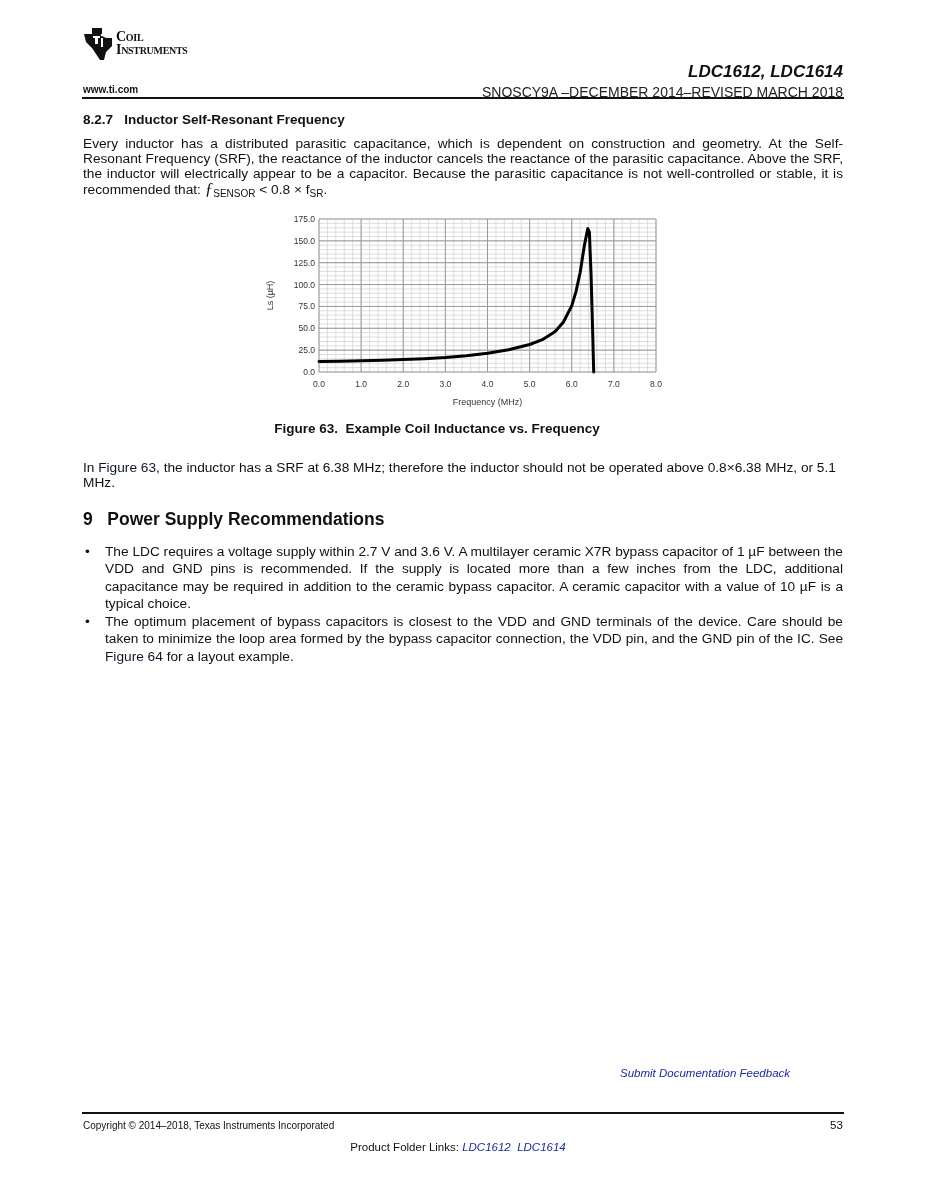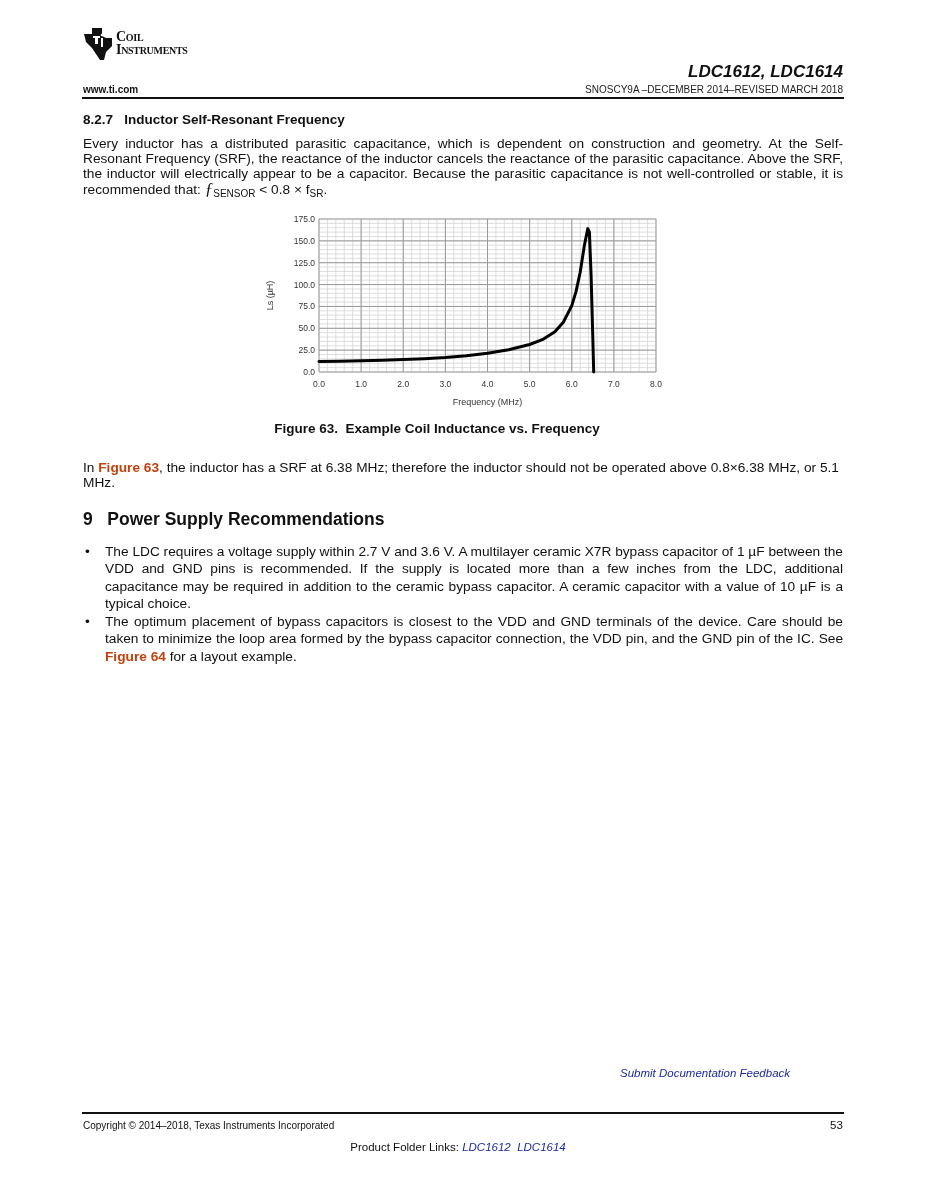--- a/index.html
+++ b/index.html
@@ -4,26 +4,26 @@
 <style>
   html, body { margin:0; padding:0; background:#fff; }
   body { width:926px; height:1198px; position:relative; font-family:"Liberation Sans", sans-serif; color:#111; overflow:hidden; }
   .abs { position:absolute; }
   .logo { left:82px; top:26px; width:150px; height:36px; }
   .logo-text { position:absolute; left:34px; top:4px; font-family:"Liberation Serif", serif; font-weight:bold; line-height:13px; font-size:14px; letter-spacing:-0.3px; color:#111; }
   .logo-text .l1 { font-size:14px; }
   .logo-text .l2 { font-size:14px; }
   .hdr-right { right:83px; top:62px; font-size:17px; font-weight:bold;font-style:italic; }
   .hdr-url { left:83px; top:84px; font-size:10px; font-weight:bold; }
-  .hdr-doc { right:83px; top:84px; font-size:10px; color:#222; }
+  .hdr-doc { right:83px; top:84px; font-size:14px; color:#222; }
   .rule-top { left:82px; top:97px; width:762px; height:2px; background:#111; }
   .sec-title { left:83px; top:112px; font-size:13.5px; font-weight:bold; }
   .para { left:83px; width:760px; font-size:13.7px; line-height:15px; text-align:justify; }
   .para1 { top:136px; }
-  .link { color:#c2410c;font-weight:bold; }
+  .link { color:#0f172a; }
   .italic-f { font-family:"Liberation Serif", serif; font-style:italic; font-size:17px; }
   sub { font-size:10px; vertical-align:-3px; }
   .chart { left:250px; top:210px; width:420px; height:200px; }
   .fig-caption { left:0; width:874px; top:421px; text-align:center; font-size:13.5px; font-weight:bold; }
   .para2 { top:460px; text-align:left; }
   .h9 { left:83px; top:509px; font-size:17.5px; font-weight:bold; }
   .bullets { left:83px; top:543px; width:760px; font-size:13.7px; line-height:17.3px; }
   .bullet { position:relative; padding-left:22px; text-align:justify; margin-bottom:1px; }
   .bullet .dot { position:absolute; left:2px; top:0; }
   .rule-bot { left:82px; top:1112px; width:762px; height:2px; background:#111; }

